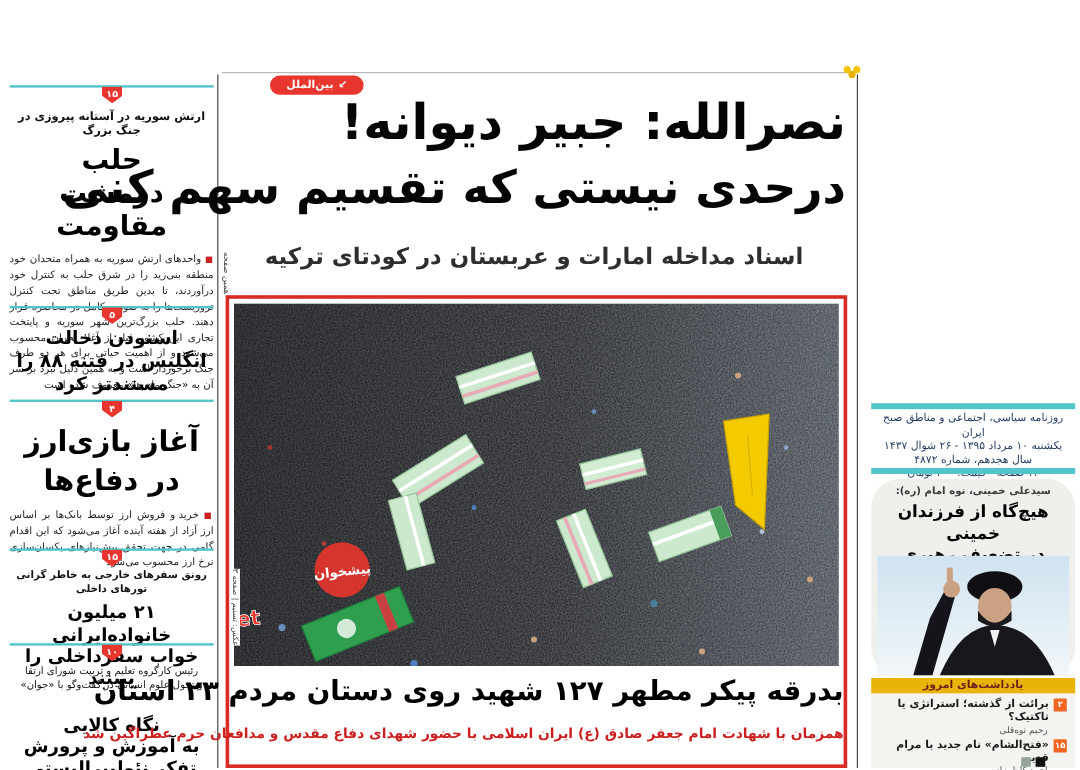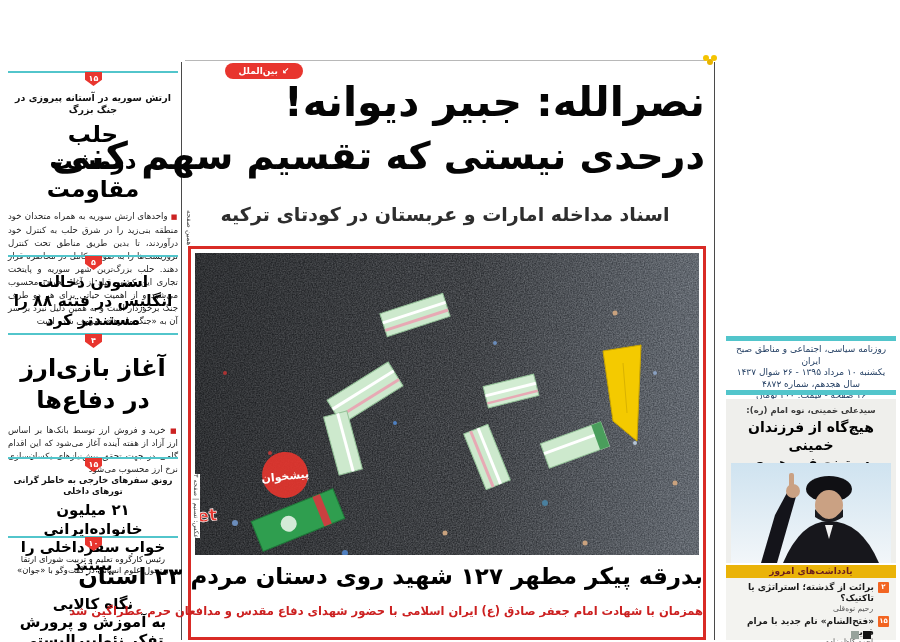--- a/index.html
+++ b/index.html
@@ -211,21 +211,21 @@
 
   <div class="abs teal-bar" style="left:726px; top:336px; width:170px;"></div>
   <div class="abs" style="left:726px; top:344px; width:170px;">
     <div class="info-line">روزنامه سیاسی، اجتماعی و مناطق صبح ایران</div>
     <div class="info-line">یکشنبه ۱۰ مرداد ۱۳۹۵ - ۲۶ شوال ۱۴۳۷</div>
     <div class="info-line">سال هجدهم، شماره ۴۸۷۲</div>
     <div class="info-line">۱۶ صفحه - قیمت: ۳۰۰ تومان</div>
   </div>
   <div class="abs teal-bar" style="left:726px; top:390px; width:170px;"></div>
 
-  <div class="abs gray-box" style="left:726px; top:399px; width:170px; height:164px;">
+  <div class="abs gray-box" style="left:726px; top:399px; width:170px; height:164px;border-radius:24px;">
     <div class="kh-kicker" style="margin-top:6px;">سیدعلی خمینی، نوه امام (ره):</div>
     <div class="kh-head" style="margin-top:4px;">هیچ‌گاه از فرزندان خمینی</div>
     <div class="kh-head">در تضعیف رهبری</div>
     <div class="kh-head">کلامی نخواهید شنید</div>
     <div class="abs pageref" style="left:8px; top:80px;">صفحه ۲</div>
     <svg class="abs" style="left:5px; top:64px;" width="160" height="100" viewBox="0 0 160 100">
       <defs>
         <linearGradient id="sky" x1="0" y1="0" x2="0" y2="1">
           <stop offset="0" stop-color="#cfe3f0"></stop>
             <stop offset="1" stop-color="#f2f6f9"></stop>

